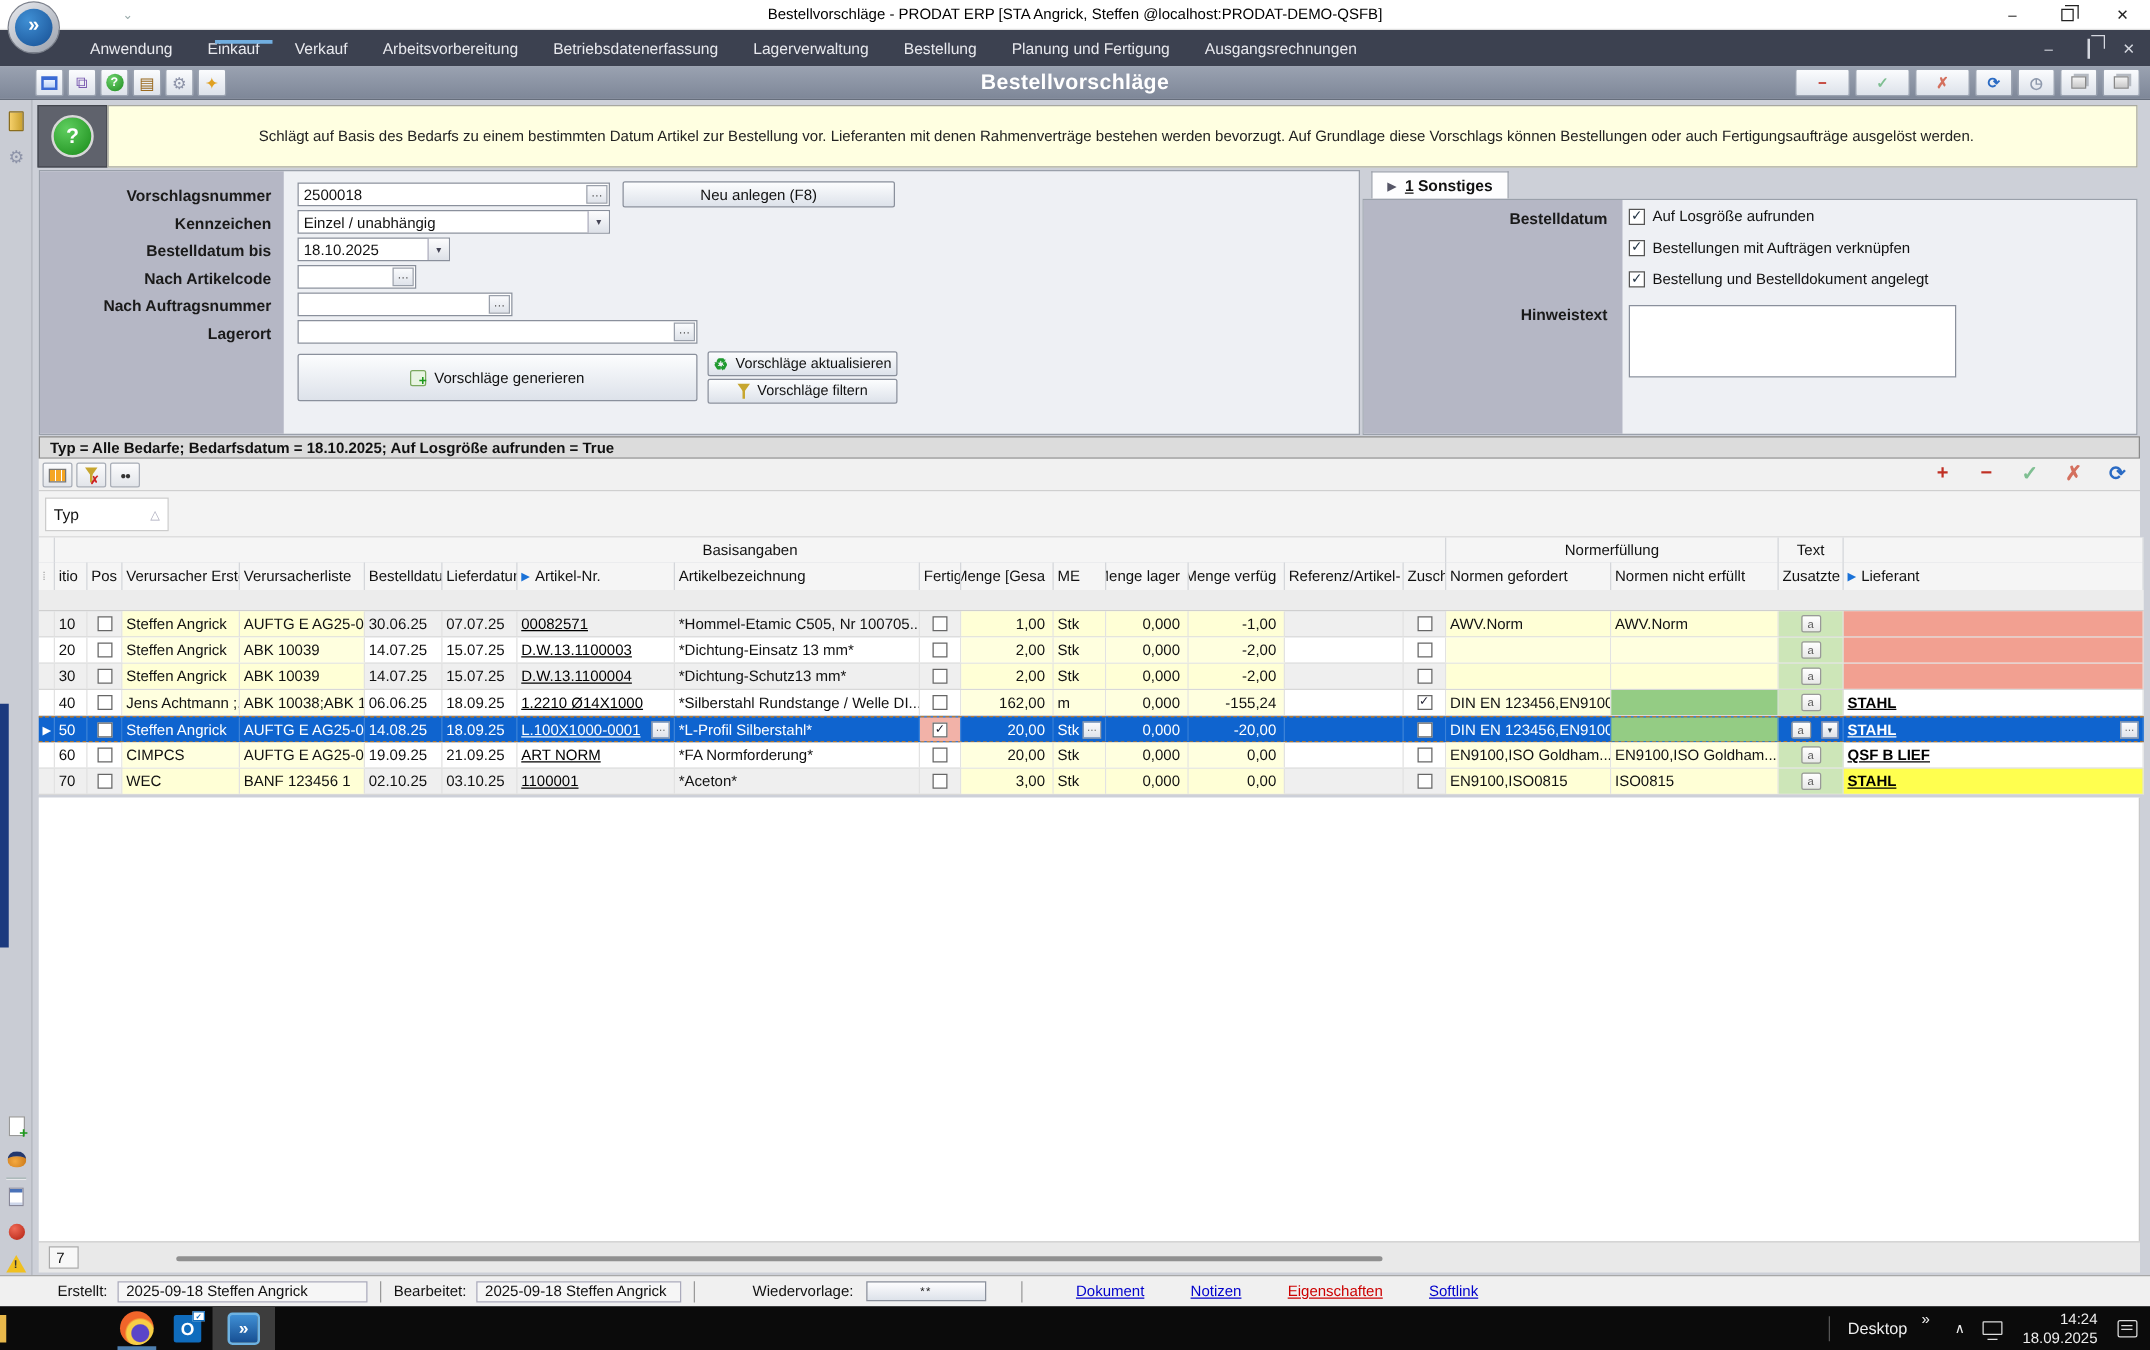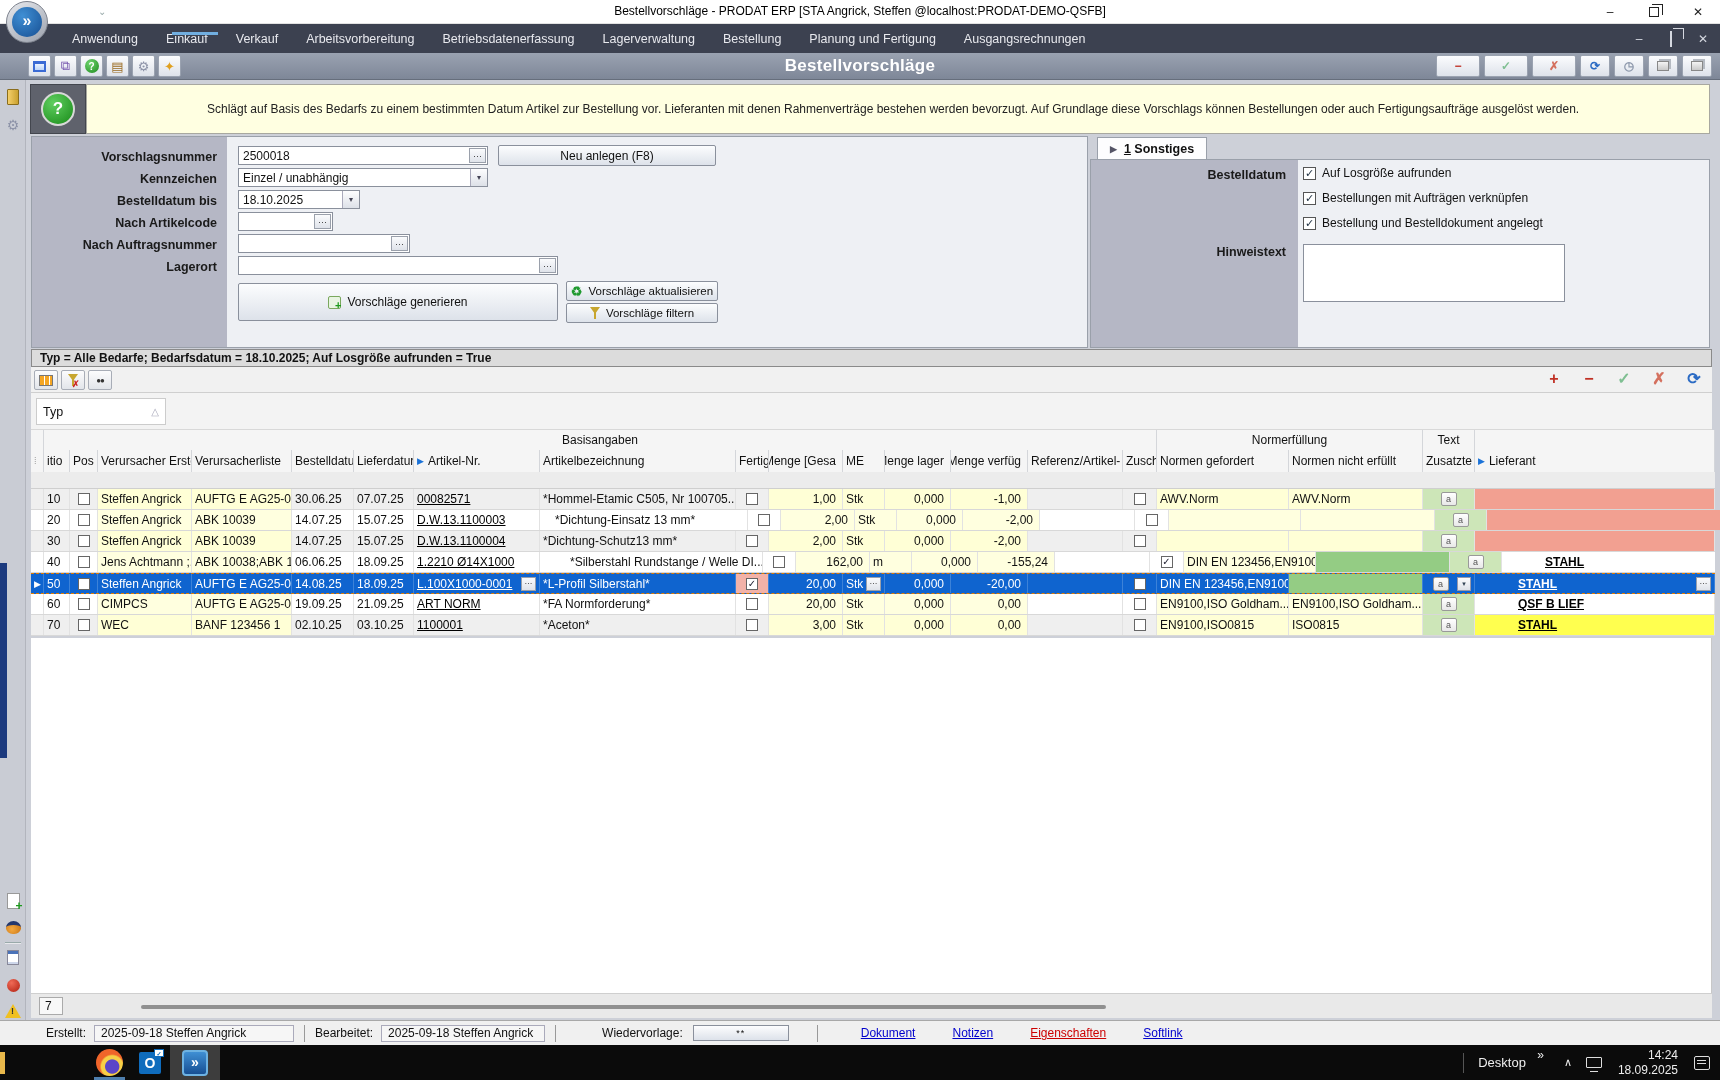--- a/index.html
+++ b/index.html
@@ -102,21 +102,21 @@
   .gtb-ic{width:24px;height:20px;background:linear-gradient(#fcfcfd,#e2e5ea);border:1px solid #a8adb7;border-radius:2px;display:flex;align-items:center;justify-content:center;}
   .grid-glyph{width:14px;height:11px;border:1px solid #777;background:linear-gradient(90deg,#f5a623 0 4px,#fff 4px 5px,#f5a623 5px 9px,#fff 9px 10px,#f5a623 10px 13px);}
   .funnel-x{position:relative;}
   .funnel-x::after{content:"✗";position:absolute;right:-6px;bottom:-6px;color:#c22;font-size:9px;font-weight:bold;}
   .binoc{letter-spacing:-1px;color:#333;font-size:8px;}
   .gtb-right{position:absolute;right:10px;top:2px;display:flex;gap:19px;align-items:center;font-size:16px;font-weight:bold;}
   .gtb-right span{width:16px;text-align:center;}
 
   
   .typband{position:absolute;left:31px;top:393px;width:1681px;height:37px;background:#f3f3f3;border-bottom:1px solid #d8d8d8;}
-  .typcell{position:absolute;left:5px;top:5px;width:130px;height:27px;background:#fff;border:1px solid #ccc;display:flex;align-items:center;padding:4px 6px;font-size:12.5px;}
+  .typcell{position:absolute;left:5px;top:5px;width:99px;height:27px;background:#fff;border:1px solid #ccc;display:flex;align-items:center;padding:4px 6px;font-size:12.5px;}
   .sort-tri{margin-left:auto;color:#aab;font-size:10px;}
 
   
   .grid{position:absolute;left:31px;top:430px;width:1684px;}
   .grow{display:flex;height:21px;}
   .grow.group{height:20px;background:#f5f5f5;font-size:12px;}
   .grow.heads{height:22px;background:#f5f5f5;}
   .grow.gap{height:17px;background:#ececec;border-bottom:1px solid #cfcfcf;}
   .gc{flex:none;border-right:1px solid #e2e2e2;display:flex;align-items:center;padding:0 3px;white-space:nowrap;overflow:hidden;font-size:12px;}
   .gc.hdr{border-right:1px solid #d4d6da;color:#111;}
@@ -130,21 +130,21 @@
   .cell-green{background:#94cc84 !important;}
   .cell-salmon{background:#f2a091 !important;}
   .cell-yellowbright{background:#ffff4f !important;}
   .zusatz-bg{background:#cde6b8;}
   .a-btn{width:16px;height:14px;background:linear-gradient(#fff,#e8e8e8);border:1px solid #999;border-radius:2px;font-size:9px;display:flex;align-items:center;justify-content:center;color:#555;margin:0 auto;}
   .mini-dd{width:14px;height:14px;background:linear-gradient(#fdfdfe,#dde1e8);border:1px solid #99a;font-size:7px;display:flex;align-items:center;justify-content:center;color:#345;}
   .mini-dots{width:15px;height:14px;background:linear-gradient(#fafbfd,#dfe3ea);border:1px solid #9aa0ab;font-size:8px;display:flex;align-items:center;justify-content:center;color:#333;margin-left:auto;}
   .cb12{width:12px;height:12px;background:#fff;border:1px solid #666;font-size:10px;line-height:1;display:flex;align-items:center;justify-content:center;color:#223;margin:0 auto;}
   .fertig-checked{background:#f2b2a8 !important;}
   .glink{text-decoration:underline;color:#000;}
-  .glink.bold{font-weight:bold;margin-left:40px;}
+  .glink.bold{font-weight:bold;}
   .datarow.selected{background:#0f64cf;color:#fff;border-top:1px dashed #e07a00;border-bottom:1px dashed #e07a00;}
   .datarow.selected .yellow{background:#0f64cf;}
   .datarow.selected .glink{color:#fff;}
   .datarow.selected .gc{border-right:1px solid #3c82d8;}
   .handle-tri{color:#222;font-size:9px;margin:0 auto;}
   .datarow.selected .handle-tri{color:#fff;}
   .below-grid{position:absolute;left:31px;top:638px;width:1681px;height:355px;background:#fff;border-right:1px solid #c8c8c8;}
 
   
   .countbar{position:absolute;left:31px;top:993px;width:1681px;height:25px;background:#e9e9e9;border-top:1px solid #cfcfcf;}
@@ -507,21 +507,21 @@
         <div class="gc" style="width: 28px;">
           <span class="cb12"></span>
         </div>
         <div class="gc yellow" style="width: 94px;">Steffen Angrick</div>
         <div class="gc yellow" style="width: 100px;">ABK 10039</div>
         <div class="gc" style="width: 62px;">14.07.25</div>
         <div class="gc" style="width: 60px;">15.07.25</div>
         <div class="gc" style="width: 126px;">
           <span class="glink">D.W.13.1100003</span>
         </div>
-        <div class="gc" style="width: 196px; margin-left: 12px;">*Dichtung-Einsatz 13 mm*</div>
+        <div class="gc" style="width: 196px;">*Dichtung-Einsatz 13 mm*</div>
         <div class="gc" style="width: 33px;">
           <span class="cb12"></span>
         </div>
         <div class="gc right yellow" style="width: 74px;">2,00</div>
         <div class="gc yellow" style="width: 42px;">
           <span>Stk</span>
         </div>
         <div class="gc right yellow" style="width: 66px;">0,000</div>
         <div class="gc right yellow" style="width: 77px;">-2,00</div>
         <div class="gc" style="width: 95px;"></div>
@@ -575,21 +575,21 @@
         <div class="gc" style="width: 28px;">
           <span class="cb12"></span>
         </div>
         <div class="gc yellow" style="width: 94px;">Jens Achtmann ;...</div>
         <div class="gc yellow" style="width: 100px;">ABK 10038;ABK 10...</div>
         <div class="gc" style="width: 62px;">06.06.25</div>
         <div class="gc" style="width: 60px;">18.09.25</div>
         <div class="gc" style="width: 126px;">
           <span class="glink">1.2210 Ø14X1000</span>
         </div>
-        <div class="gc" style="width: 196px; margin-left: 27px;">*Silberstahl Rundstange / Welle DI...</div>
+        <div class="gc" style="width: 196px;">*Silberstahl Rundstange / Welle DI...</div>
         <div class="gc" style="width: 33px;">
           <span class="cb12"></span>
         </div>
         <div class="gc right yellow" style="width: 74px;">162,00</div>
         <div class="gc yellow" style="width: 42px;">
           <span>m</span>
         </div>
         <div class="gc right yellow" style="width: 66px;">0,000</div>
         <div class="gc right yellow" style="width: 77px;">-155,24</div>
         <div class="gc" style="width: 95px;"></div>

